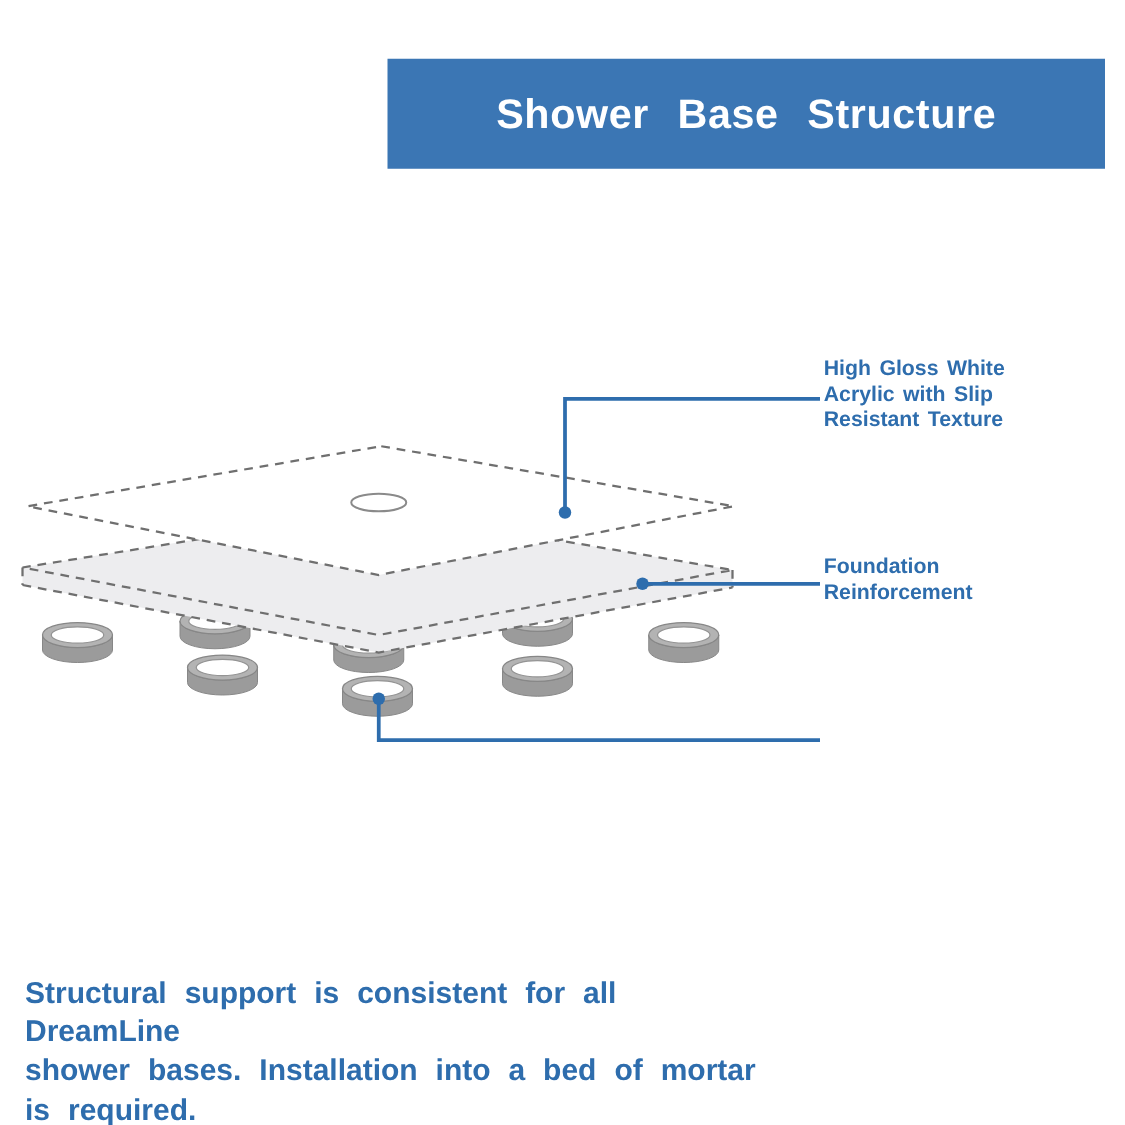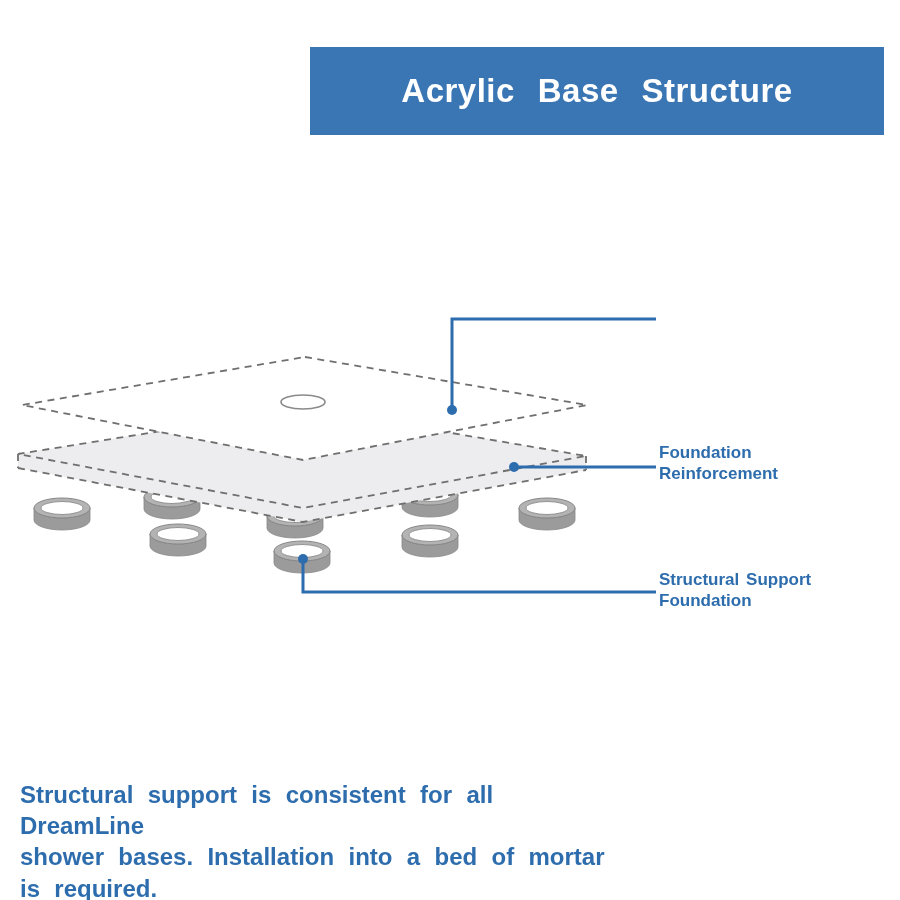--- a/index.html
+++ b/index.html
@@ -52,21 +52,21 @@
   .ring-wall{fill:#9b9b9b;stroke:#878787;stroke-width:.8;}
   .ring-top{fill:#b3b3b3;stroke:#878787;stroke-width:1;}
   .ring-hole{fill:#ffffff;stroke:#949494;stroke-width:1;}
 </style>
 </head>
 <body>
 
 <div class="page">
 
   <div class="banner">
-    <h1>Acrylic Base Structure</h1>
+    <h1>Shower Base Structure</h1>
   </div>
 
   <svg class="diagram" width="900" height="900" viewBox="0 0 900 900">
 
     <g id="rings-back">
         <g>
           <path class="ring-wall" d="M 144 497 L 144 509 A 28 10 0 0 0 200 509 L 200 497 A 28 10 0 0 1 144 497 Z"></path>
           <ellipse class="ring-top" cx="172" cy="497" rx="28" ry="10"></ellipse>
           <ellipse class="ring-hole" cx="172" cy="497" rx="21" ry="6.5"></ellipse>
         </g>
@@ -128,22 +128,23 @@
       <circle class="connector-dot" cx="452" cy="410" r="5"></circle>
 
       <path class="connector" d="M656,467 L516,467"></path>
       <circle class="connector-dot" cx="514" cy="467" r="5"></circle>
 
       <path class="connector" d="M656,592 L303,592 L303,559"></path>
       <circle class="connector-dot" cx="303" cy="559" r="5"></circle>
     </g>
   </svg>
 
+  <div class="callout" id="callout-acrylic">High Gloss White
+Acrylic with Slip
+Resistant Texture</div>
   <div class="callout" id="callout-fiberglass">Foundation
 Reinforcement</div>
-  <div class="callout" id="callout-foundation">Structural Support
-Foundation</div>
 
   <div class="footer-note">Structural support is consistent for all DreamLine
 shower bases. Installation into a bed of mortar
 is required.</div>
 
 </div>
 
 </body></html>

